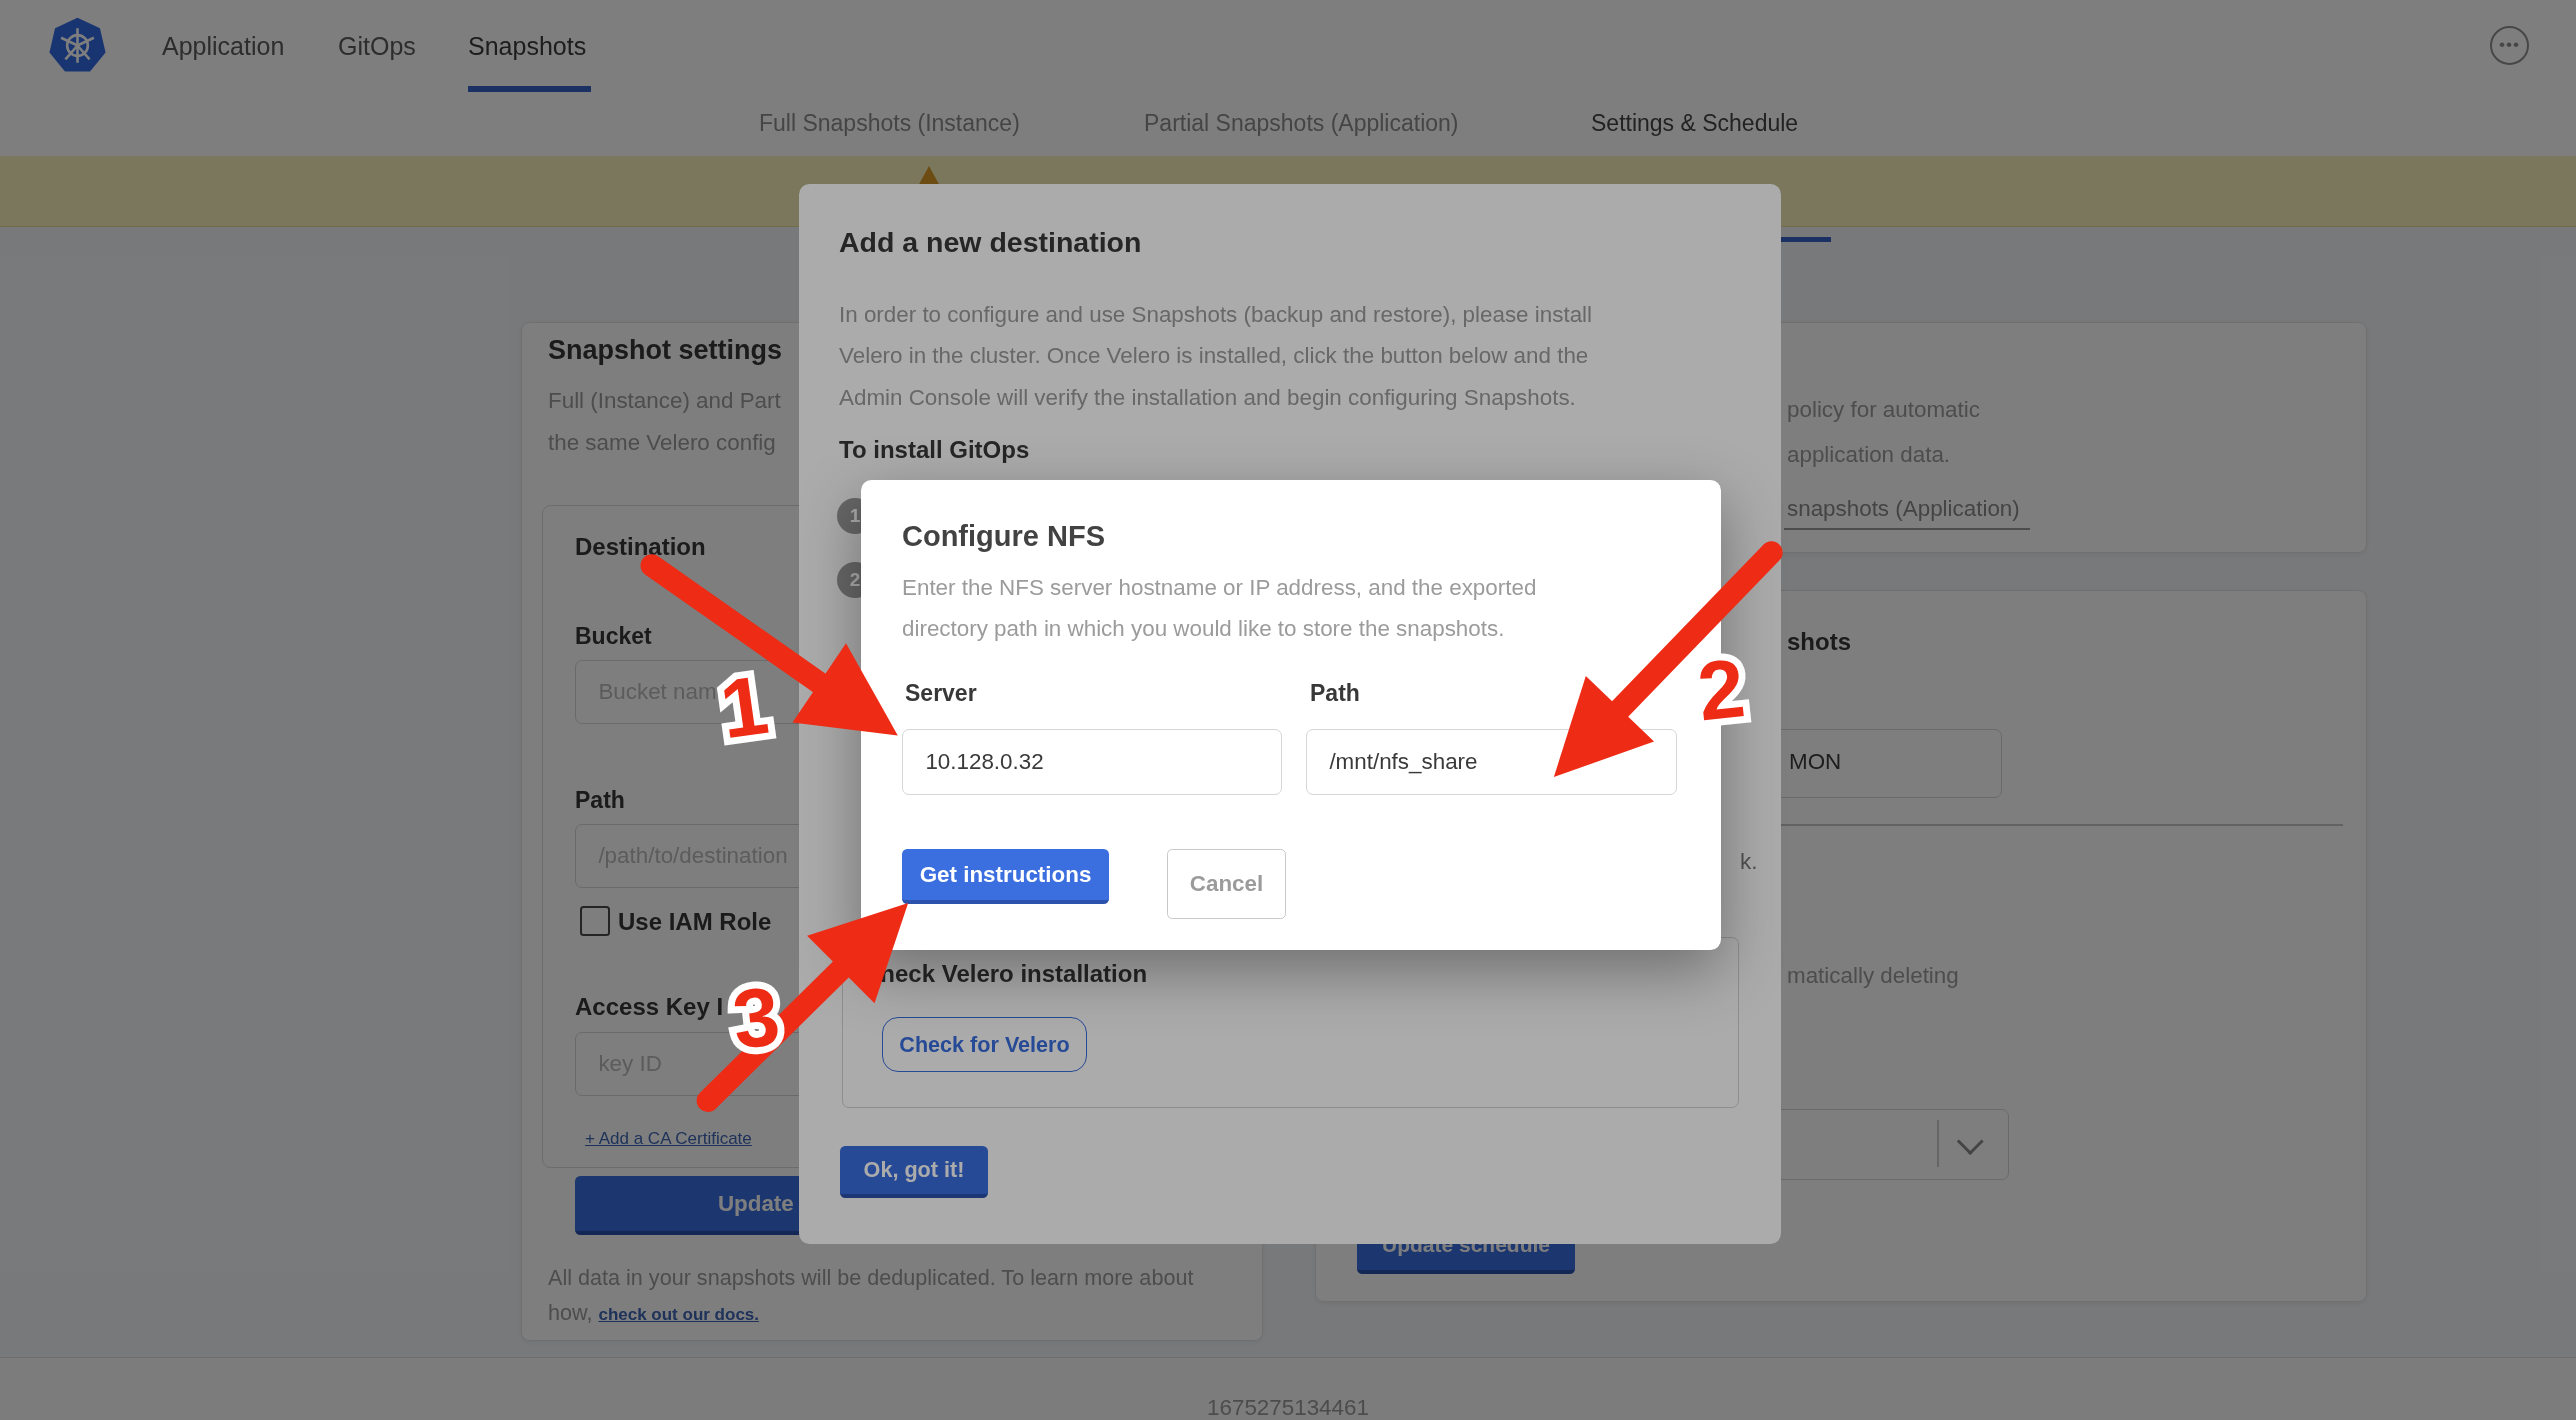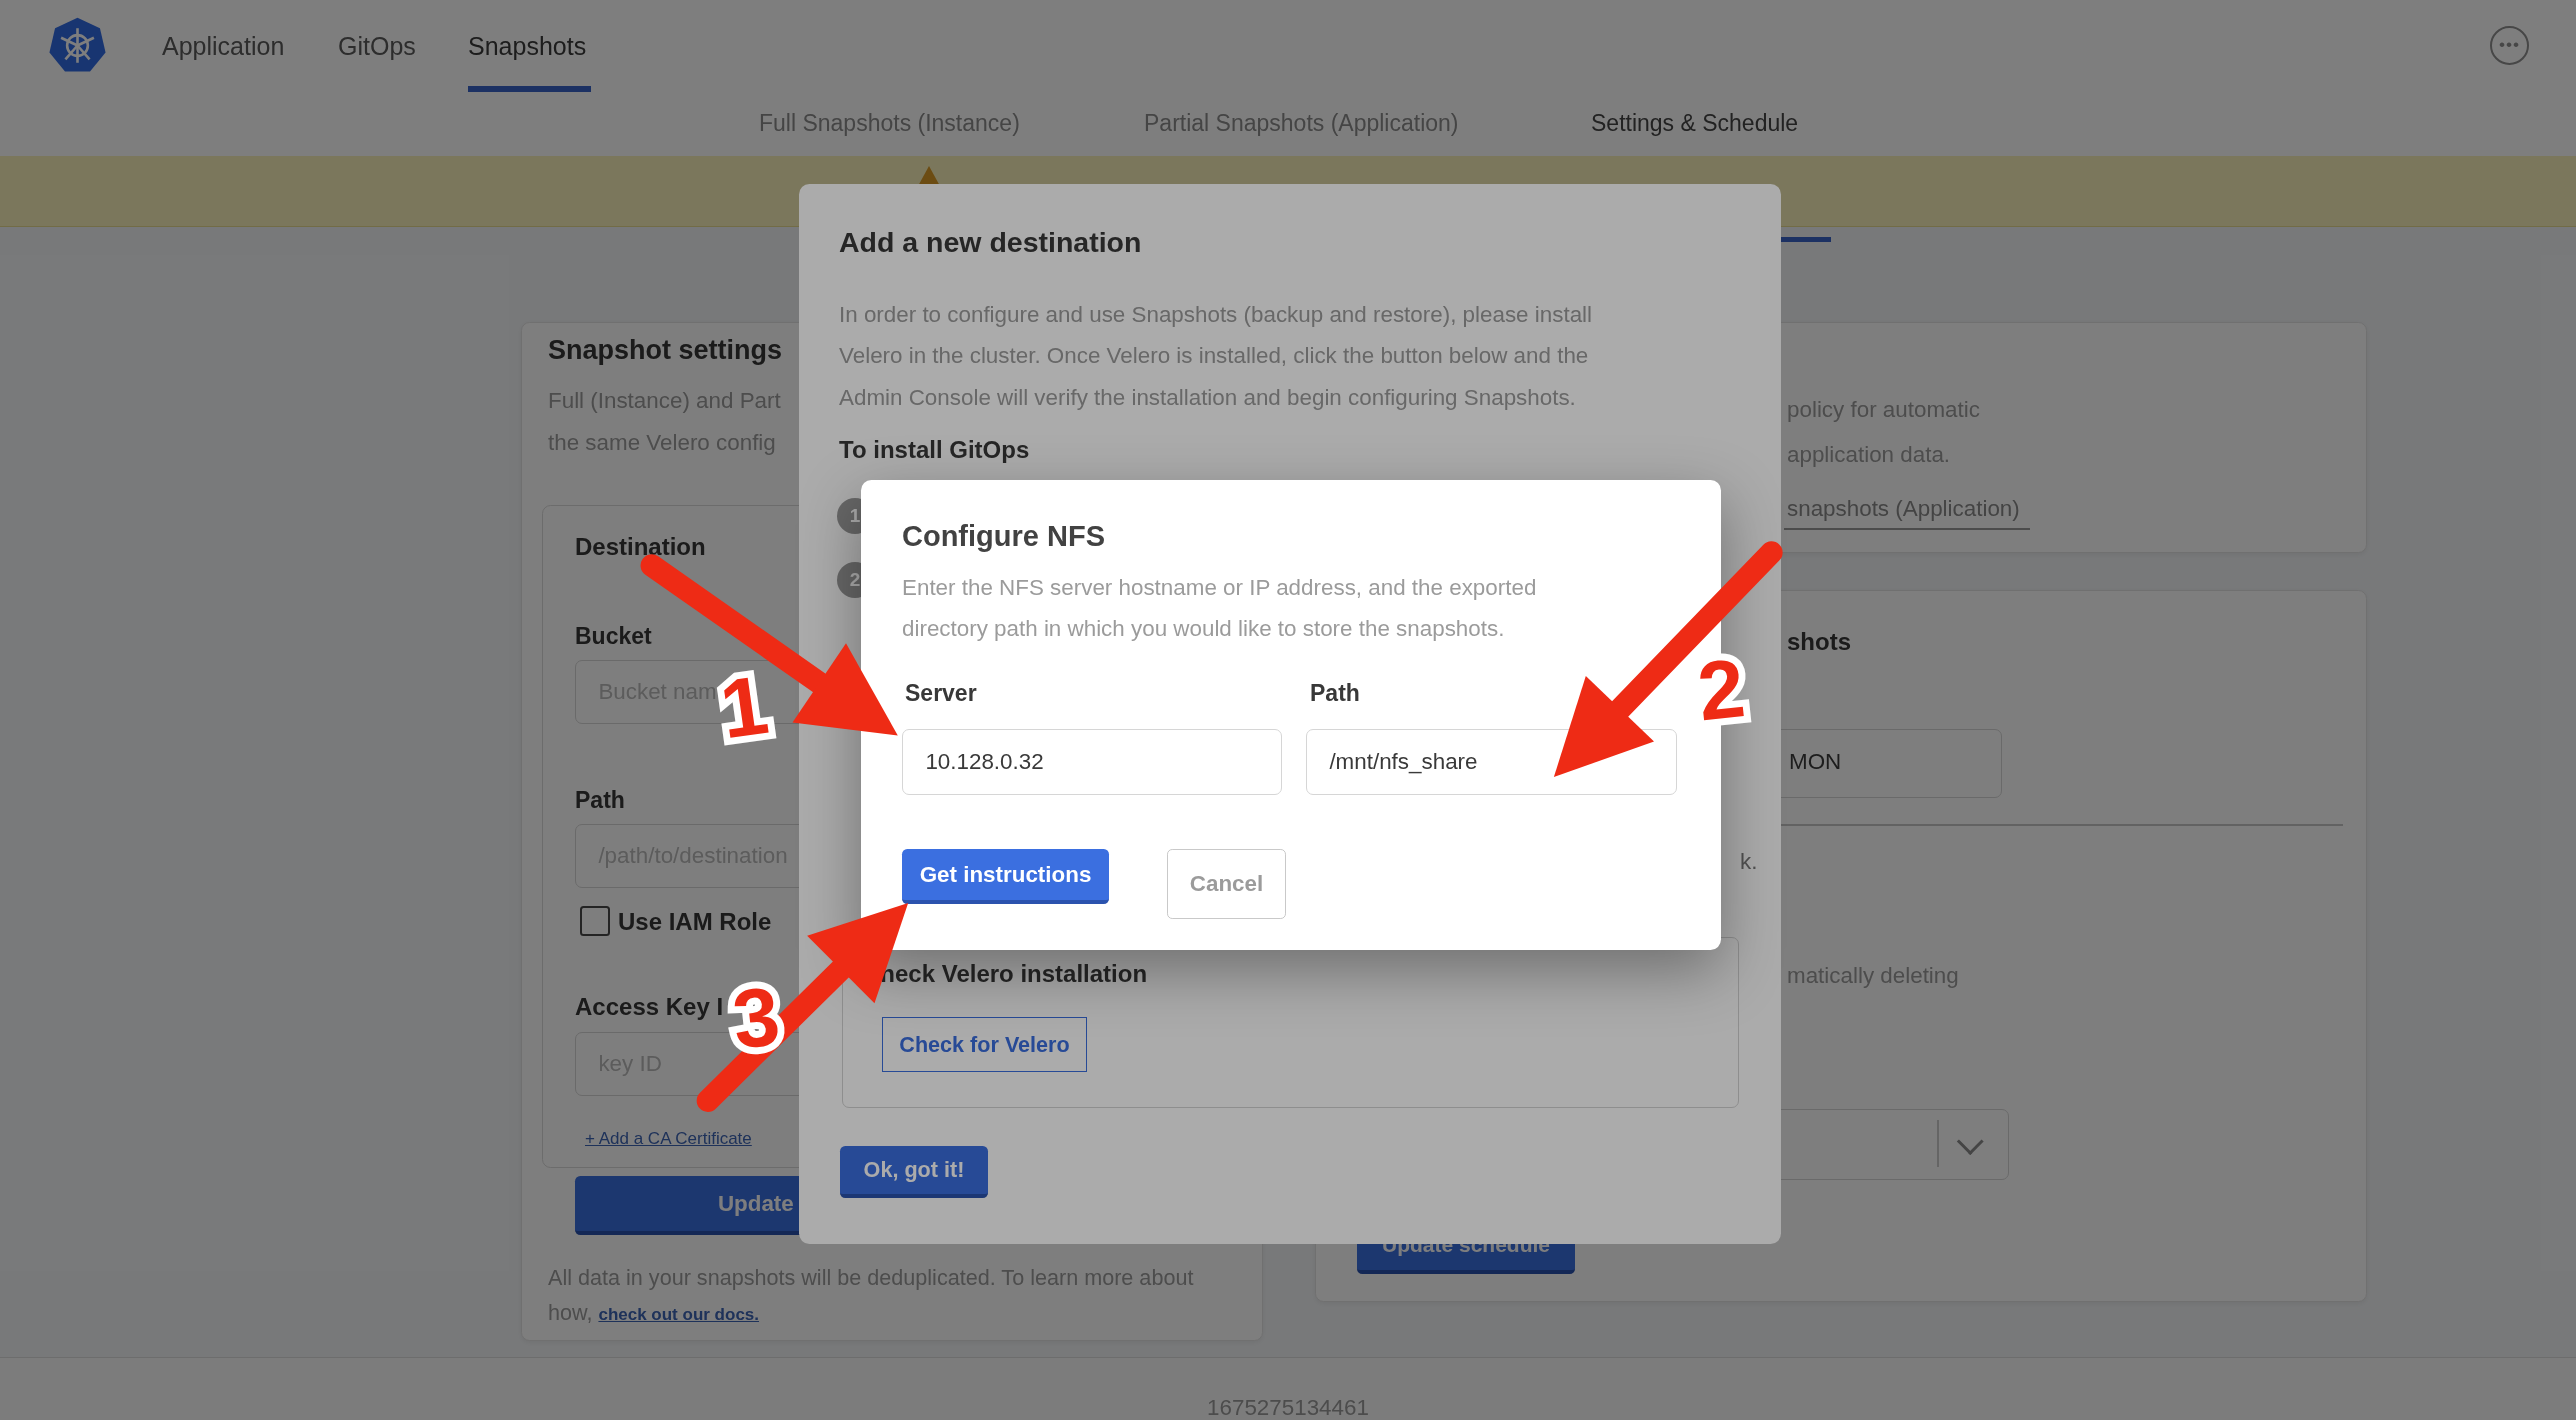--- a/index.html
+++ b/index.html
@@ -9,21 +9,21 @@
   .card{background:#fff;border:0.9px solid #e3e3e3;border-radius:8.6px;box-shadow:0 1.7px 5.2px rgba(0,0,0,.06);}
   .lbl{font-weight:bold;color:#383838;font-size:23px;}
   .muted{color:#9b9b9b;font-size:22.4px;line-height:1.0;}
   .inp{background:#fff;border:1.7px solid #d6d6d6;border-radius:7px;font-size:22.4px;color:#3a3a3a;
        padding:0 22.4px;box-sizing:border-box;font-family:"Liberation Sans",sans-serif;outline:none;}
   .inp::placeholder{color:#b9b9b9;}
   .btn-blue{background:#3b6fe0;border:none;border-bottom:4.3px solid #2b53ae;border-radius:5.2px;
             color:#fff;font-weight:bold;font-size:22.4px;font-family:"Liberation Sans",sans-serif;cursor:pointer;}
   .btn-ghost{background:transparent;border:1.7px solid #c9c9c9;border-radius:5.2px;color:#9b9b9b;
              font-weight:bold;font-size:22.4px;font-family:"Liberation Sans",sans-serif;}
-  .btn-outline-blue{background:transparent;border:1.7px solid #3b6fe0;border-radius:0;color:#3b6fe0;
+  .btn-outline-blue{background:transparent;border:1.7px solid #3b6fe0;border-radius:16px;color:#3b6fe0;
              font-weight:bold;font-size:21.6px;font-family:"Liberation Sans",sans-serif;}
   .navtab{font-size:25px;color:#5b5b5b;line-height:92px;}
   .subtab{font-size:23px;color:#8c8c8c;line-height:62px;}
   .link{color:#3f66b5;text-decoration:underline;font-size:17px;}
   .overlay{position:absolute;left:0;top:0;width:2576px;height:1421px;}
   .circle-step{width:36px;height:36px;border-radius:50%;background:#9a9a9a;color:#fff;
                font-size:19px;font-weight:bold;text-align:center;line-height:36px;}
   .chev{display:inline-block;width:15.5px;height:15.5px;border-right:3px solid #8b8b8b;
         border-bottom:3px solid #8b8b8b;transform:rotate(45deg);}
   .checkbox{width:26px;height:26px;border:2.2px solid #4a4a4a;border-radius:3.5px;background:#fff;}

